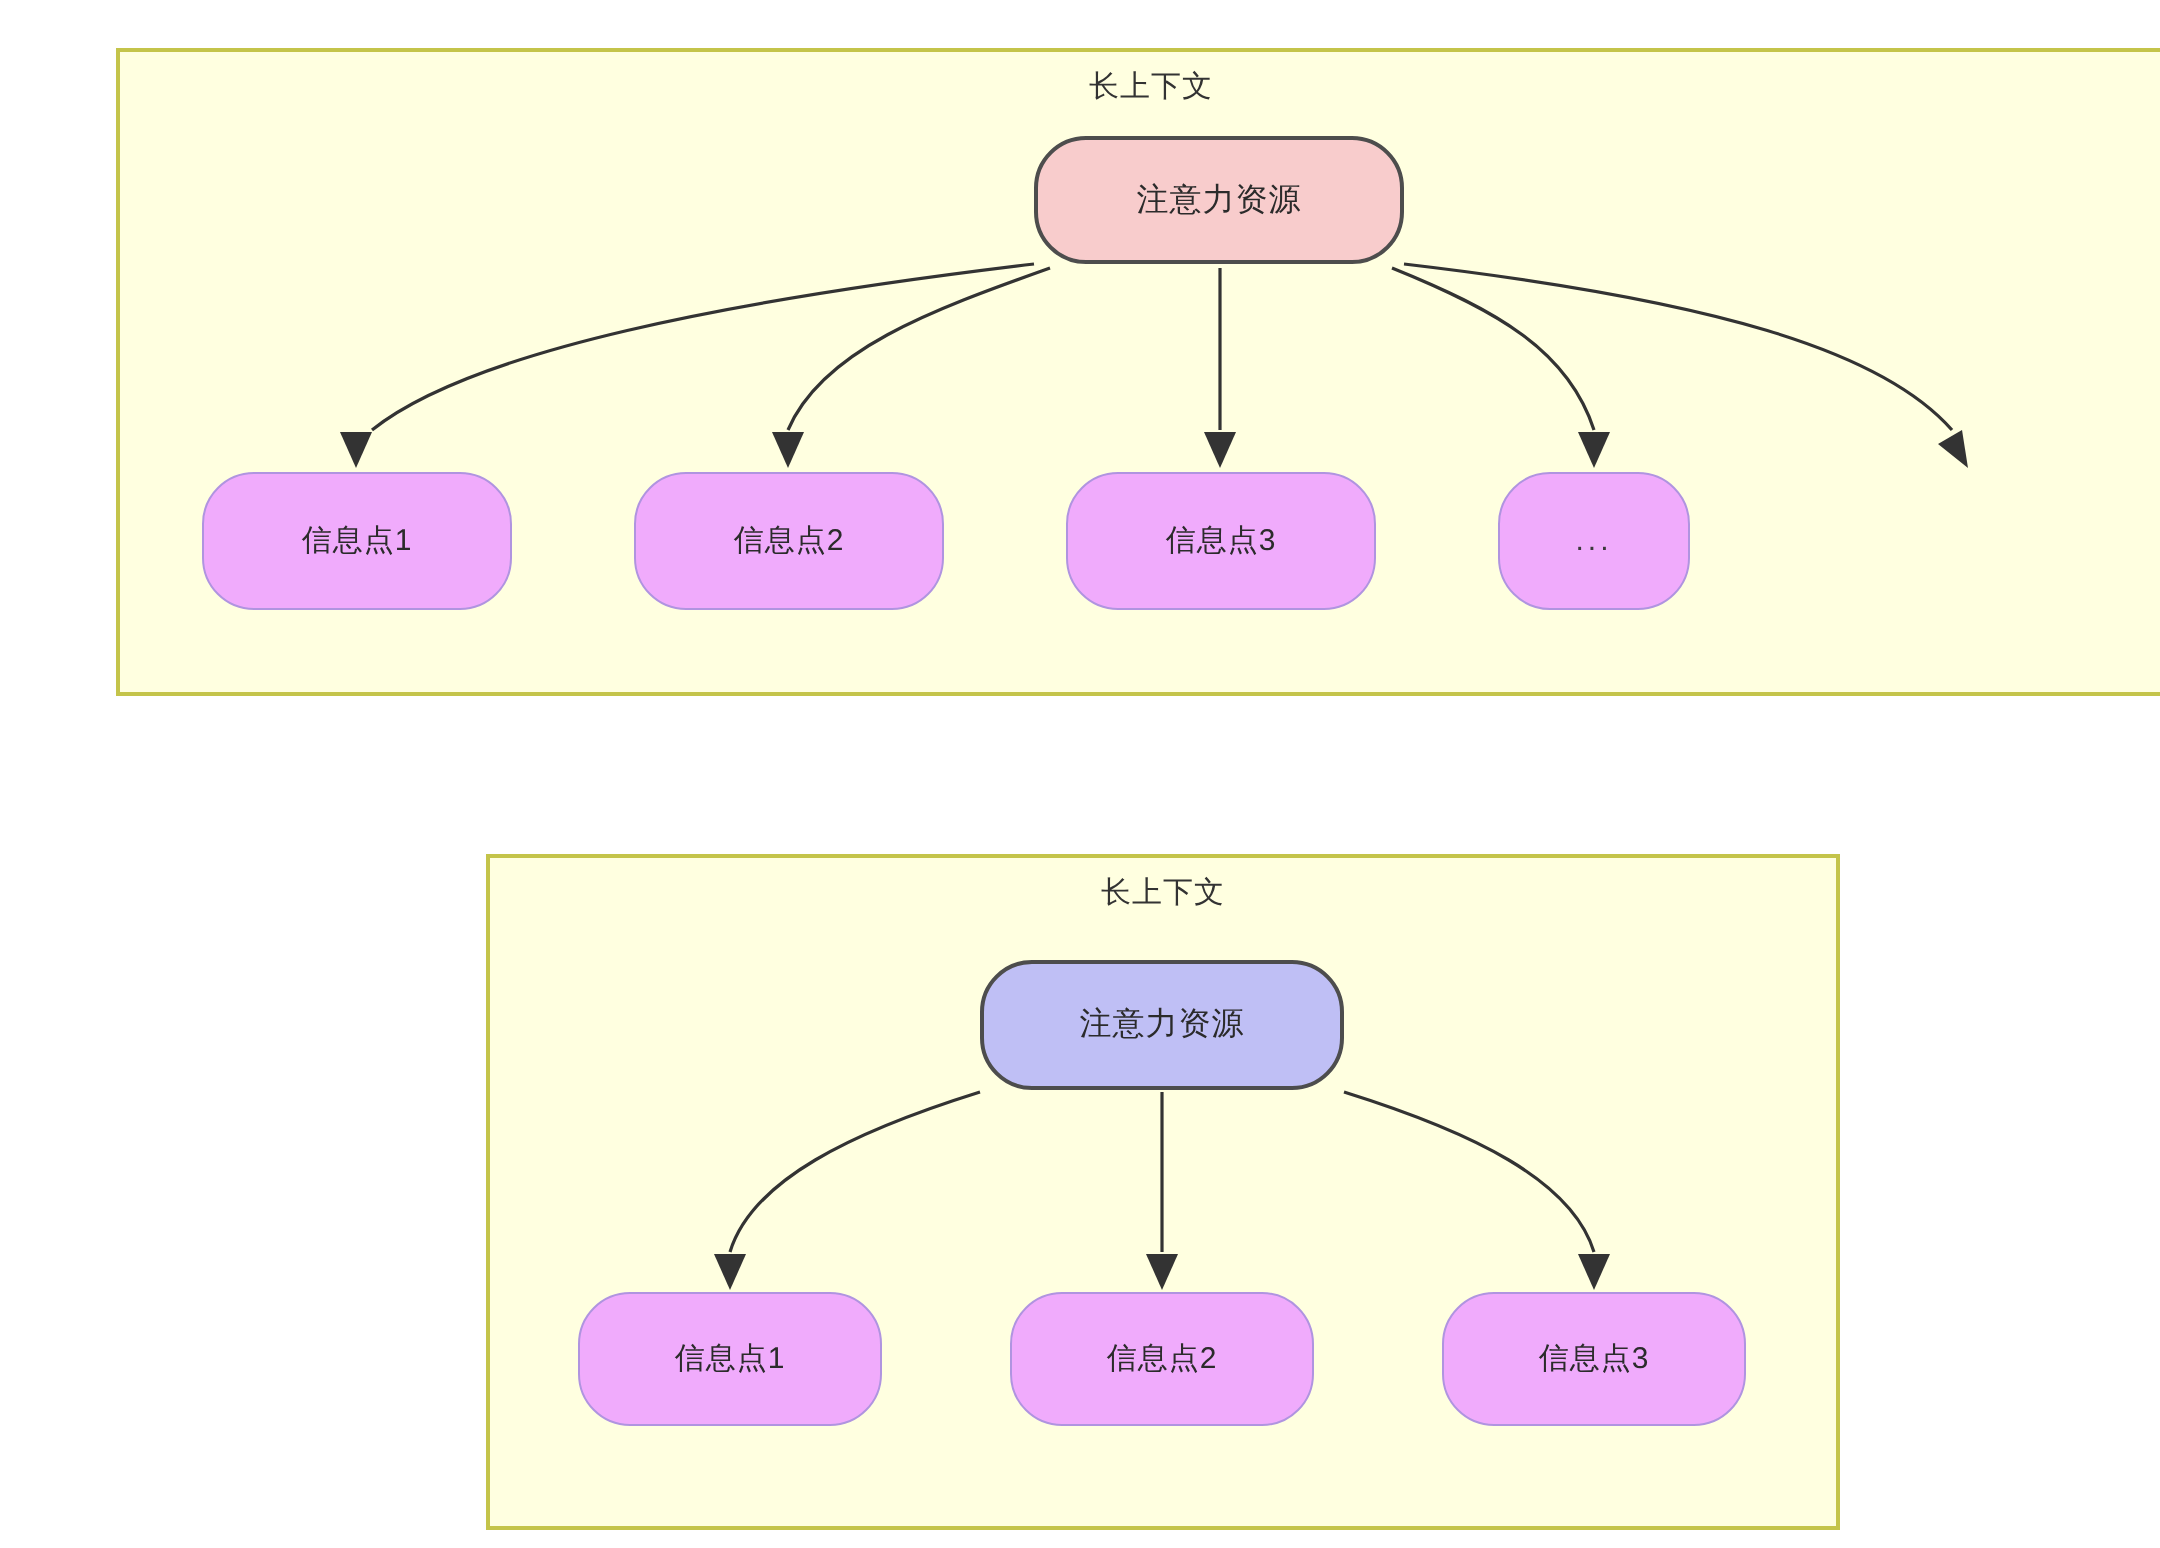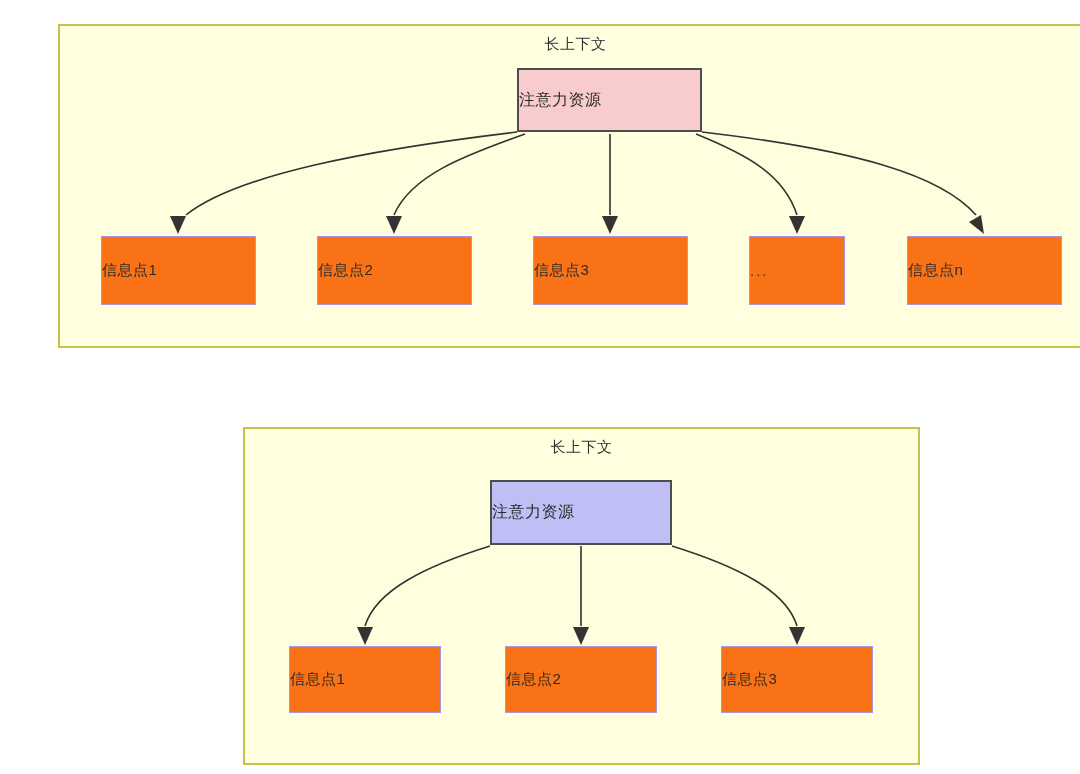--- a/index.html
+++ b/index.html
@@ -56,35 +56,37 @@
     letter-spacing: 0.5px;
     line-height: 20px;
   }
 
   
   .node {
     position: absolute;
     box-sizing: border-box;
     display: flex;
     align-items: center;
+    justify-content: center;
     font-size: 16px;
     color: #2b2b2b;
     letter-spacing: 0.5px;
     text-align: center;
+    border-radius: 26px;
   }
   .node-attention-long {
     background: #F8CCCC;
     border: 2px solid #4D4D4D;
   }
   .node-attention-short {
     background: #BFBFF5;
     border: 2px solid #4D4D4D;
   }
   .node-info {
-    background: #f97316;
+    background: #f0abfc;
     border: 1.6px solid #B094E0;
     font-size: 15px;
   }
   .node-info.ellipsis {
     font-size: 15px;
     color: #3a3a3a;
     letter-spacing: 2px;
   }
 
   
@@ -159,23 +161,20 @@
   </div>
 
   <div class="node node-info" style="left:497px; top:236px; width:155px; height:69px;">
     <span>信息点3</span>
   </div>
 
   <div class="node node-info ellipsis" style="left:713px; top:236px; width:96px; height:69px;">
     <span>...</span>
   </div>
 
-  <div class="node node-info" style="left:871px; top:236px; width:155px; height:69px;">
-    <span>信息点n</span>
-  </div>
 
   <div class="node node-attention-short" style="left:454px; top:480px; width:182px; height:65px;">
     <span>注意力资源</span>
   </div>
 
   <div class="node node-info" style="left:253px; top:646px; width:152px; height:67px;">
     <span>信息点1</span>
   </div>
 
   <div class="node node-info" style="left:469px; top:646px; width:152px; height:67px;">

